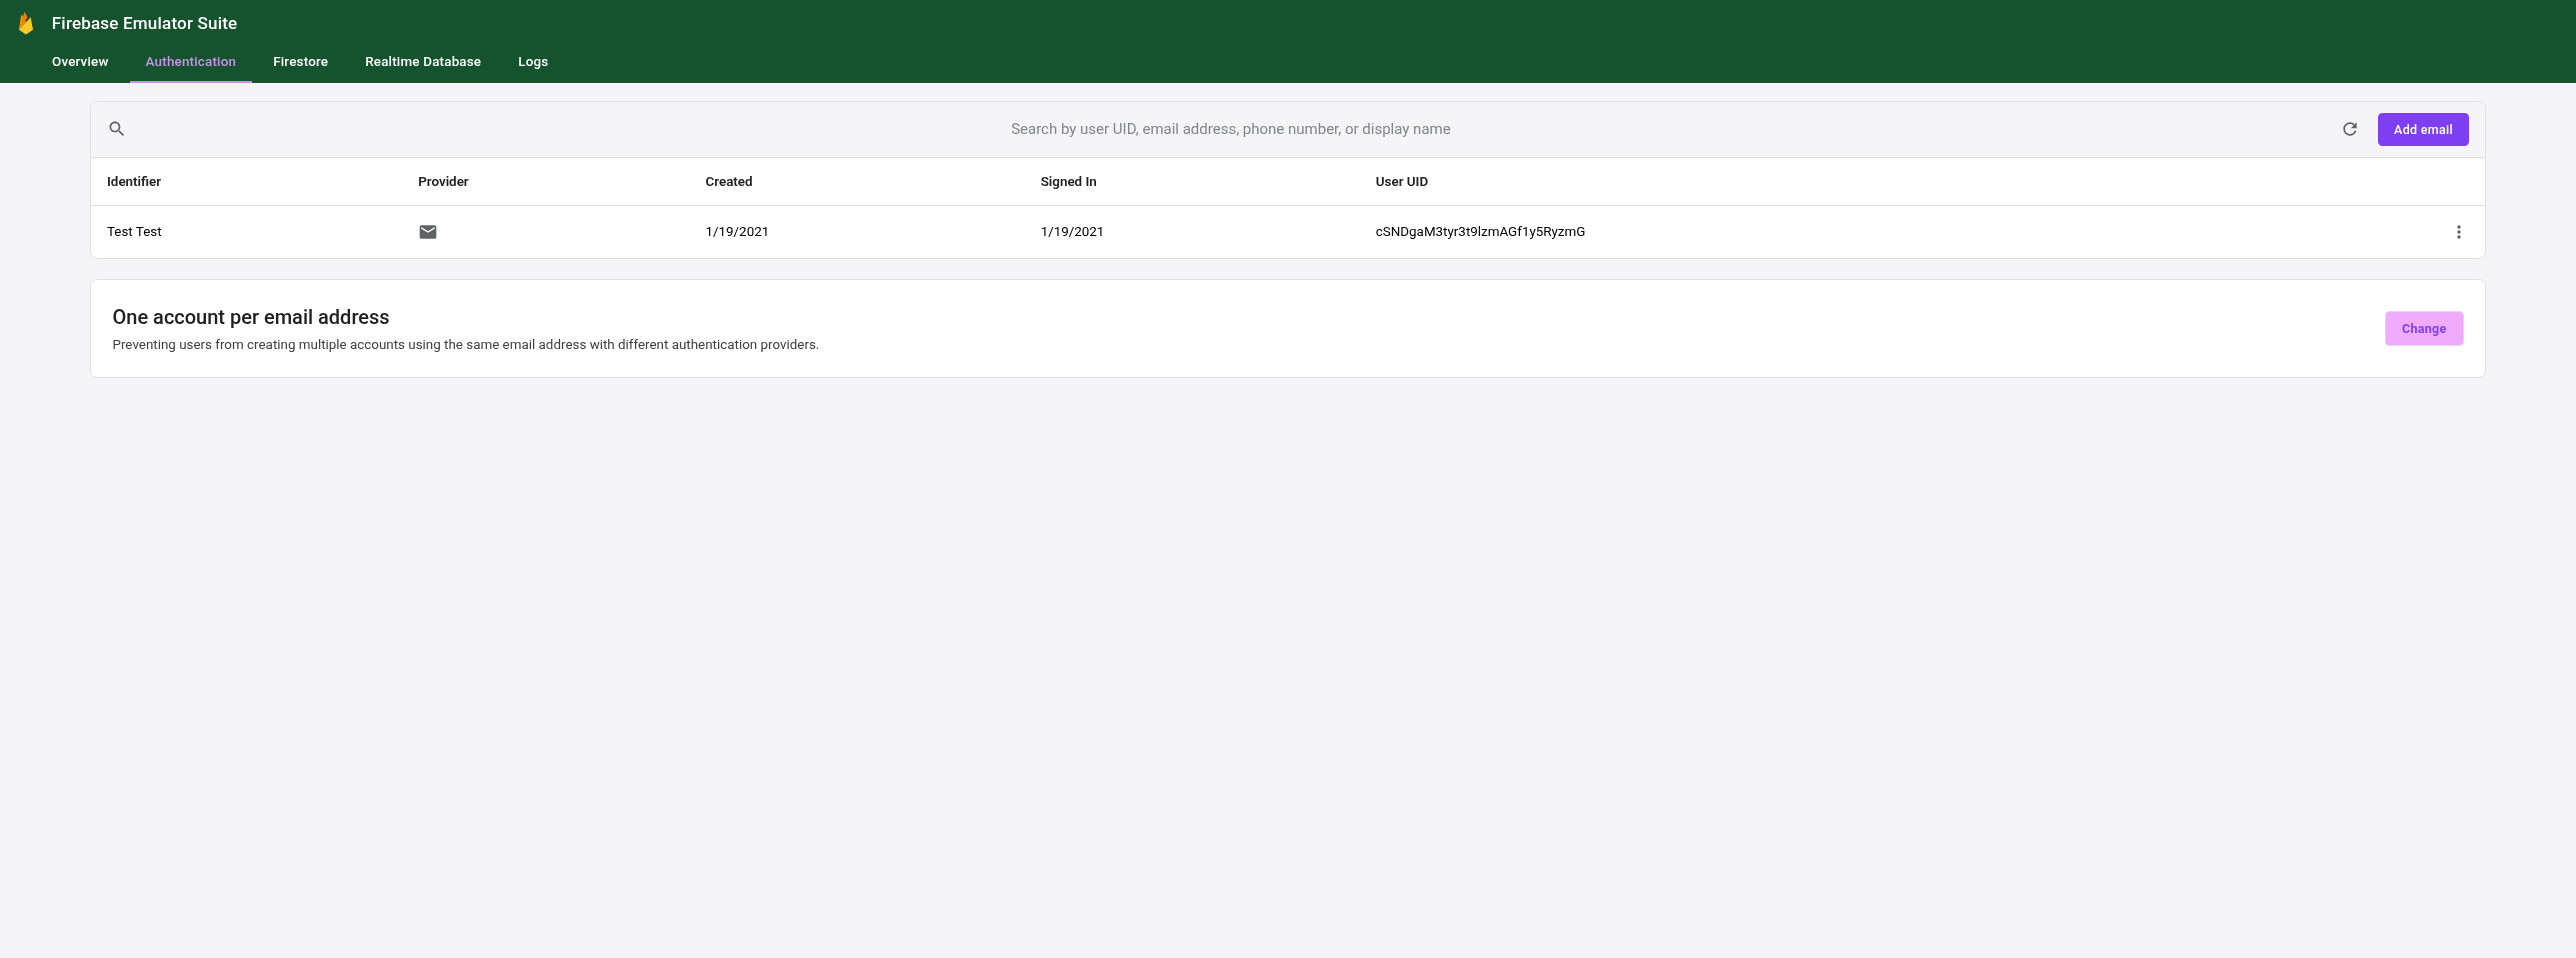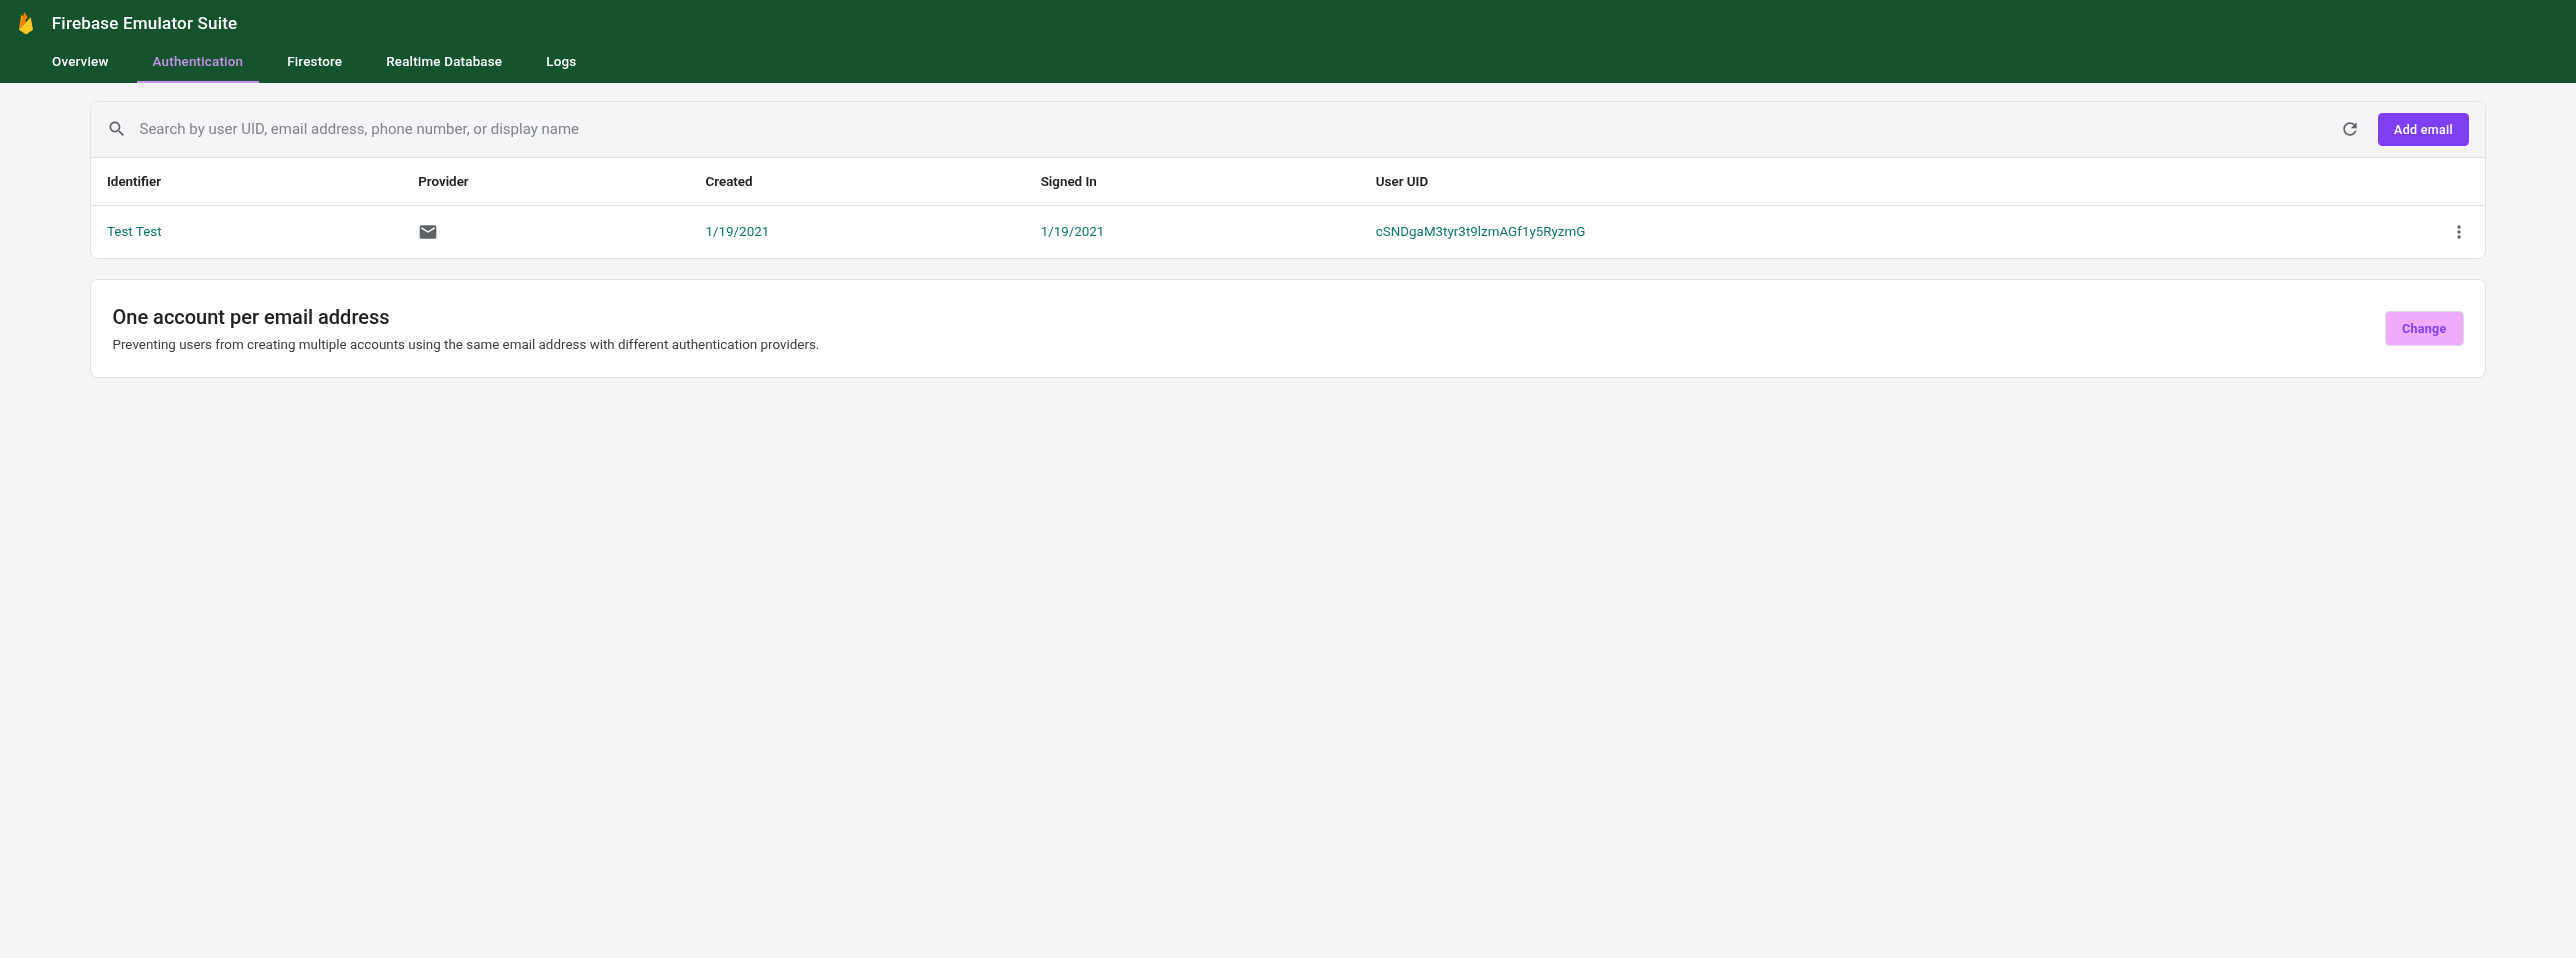--- a/index.html
+++ b/index.html
@@ -33,21 +33,21 @@
       height: 25px;
     }
     .app-title {
       font-size: 17px;
       font-weight: 500;
       letter-spacing: 0.2px;
     }
     .nav {
       display: flex;
       padding: 0 36px;
-      gap: 12px;
+      gap: 5px;
     }
     .nav-item {
       padding: 12.5px 16px 12.5px 16px;
       font-size: 13.4px;
       font-weight: 500;
       color: #ffffff;
       cursor: pointer;
       border-bottom: 2.7px solid transparent;
       letter-spacing: 0.2px;
     }
@@ -107,20 +107,21 @@
       display: flex;
     }
     .search-input {
       flex: 1;
       border: none;
       background: transparent;
       font-size: 15px;
       color: #3c4043;
       outline: none;
       font-family: inherit;
+      text-align: center;
     }
     .search-input::placeholder {
       color: #80868b;
     }
     .refresh-icon {
       color: #5f6368;
       cursor: pointer;
       display: flex;
       padding: 5.4px;
     }
@@ -132,21 +133,21 @@
       text-align: left;
       padding: 16px;
       font-size: 13.4px;
       font-weight: 600;
       color: #212121;
       border-bottom: 0.9px solid #e0e0e0;
     }
     td {
       padding: 16px;
       font-size: 13.4px;
-      color: #0f766e;
+      color: #000000;
       vertical-align: middle;
     }
     .provider-icon {
       color: #5f6368;
       display: flex;
     }
     .row-menu {
       color: #5f6368;
       cursor: pointer;
       display: flex;

